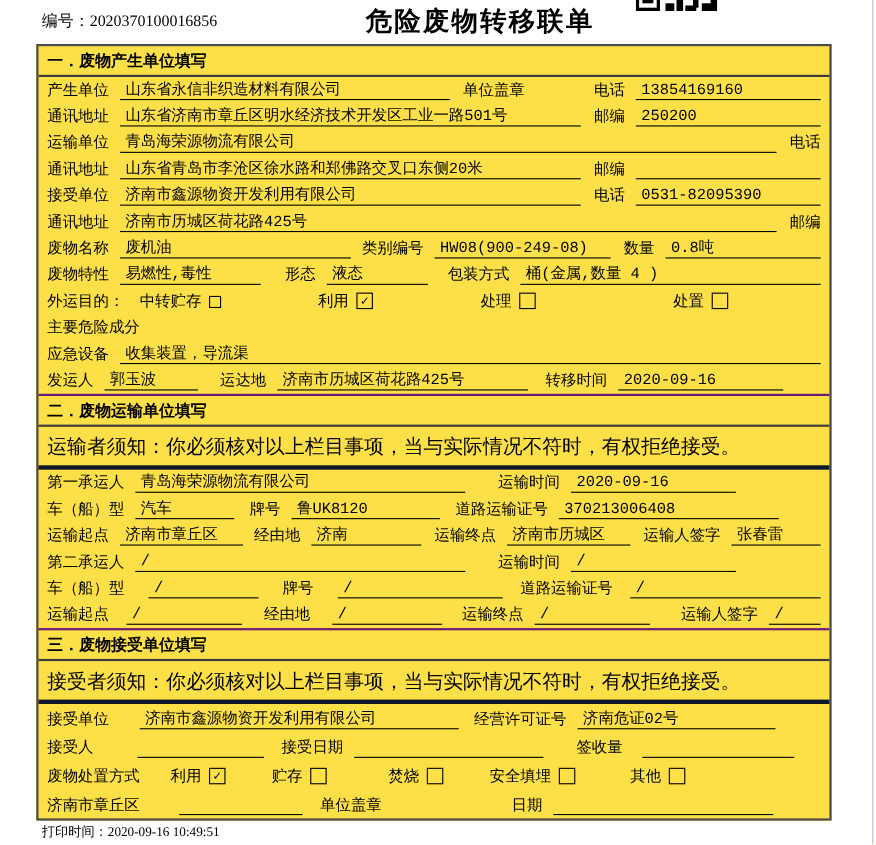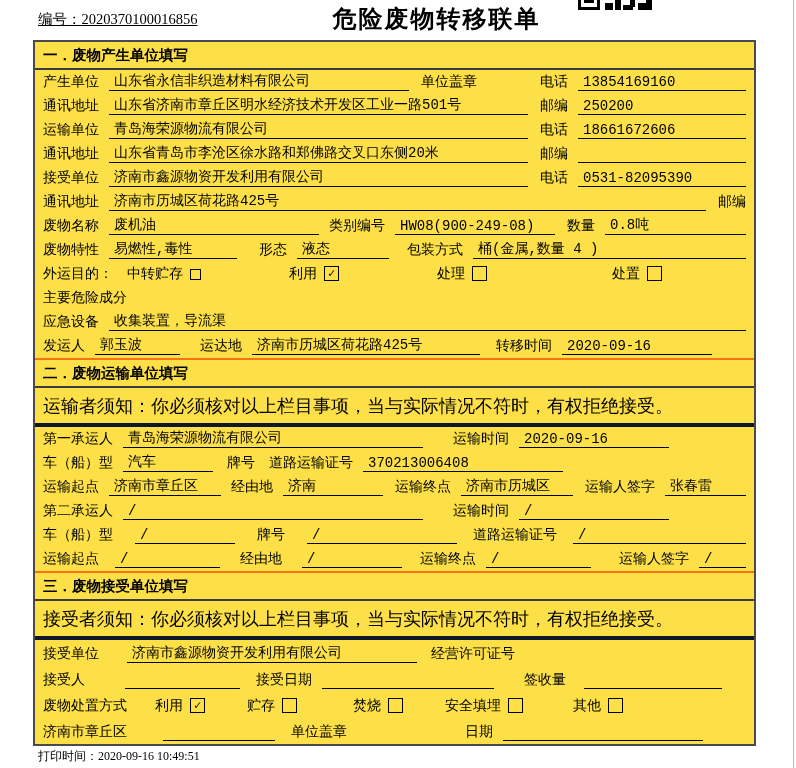--- a/index.html
+++ b/index.html
@@ -1,27 +1,27 @@
 <!DOCTYPE html>
 <html><head>
 <meta charset="utf-8">
 <style>
   html,body{margin:0;padding:0;background:#fff;}
   .page{
     position:relative;width:796px;height:768px;background:#ffffff;overflow:hidden;
     font-family:"Liberation Serif","DejaVu Serif",serif;color:#000;
   }
   .edge-line{position:absolute;top:0;right:2px;width:1px;height:100%;background:#b9b9b9;}
-  .doc-no{position:absolute;left:38px;top:10px;font-size:14.5px;white-space:nowrap;text-decoration:underline;}
+  .doc-no{position:absolute;left:38px;top:10px;font-size:14.5px;white-space:nowrap;}
   .doc-title{position:absolute;left:33px;top:3px;width:723px;text-align:center;padding-left:84px;
     font-size:24px;font-weight:bold;letter-spacing:2px;box-sizing:border-box;}
   .qr{position:absolute;left:578px;top:0;width:74px;height:10px;}
   .tbl{position:absolute;left:33px;top:40px;width:723px;border:2px solid #4a4a4a;box-sizing:border-box;background:#fde047;font-family:Liberation Mono, monospace;}
   .sec-title{font-weight:bold;font-size:14.5px;padding:4px 8px 3px 8px;border-bottom:2px solid #3c3c3c;}
-  .sec-title.mid{border-top:2px solid #f97316;}
+  .sec-title.mid{border-top:2px solid #701a75;}
   .notice{font-size:18px;padding:6px 8px 5px 8px;border-bottom:4px solid #0f172a;}
   .row{display:flex;align-items:flex-end;height:24px;padding:0 8px 3px 8px;font-size:14px;box-sizing:border-box;}
   .row.h26{height:26px;}
   .lbl{white-space:nowrap;flex:0 0 auto;}
   .fld{border-bottom:1px solid #000;padding:0 5px;white-space:nowrap;min-height:17px;box-sizing:border-box;margin-left:10px;}
   .grow{flex:1 1 auto;}
   .ctr{text-align:left;}
   .sp{flex:0 0 auto;}
   .cb{display:inline-flex;align-items:center;justify-content:center;flex:0 0 auto;
       width:13px;height:13px;border:1.5px solid #000;margin-left:7px;margin-bottom:2px;
@@ -66,21 +66,20 @@
       <span class="lbl">通讯地址</span>
       <span class="fld grow">山东省济南市章丘区明水经济技术开发区工业一路501号</span>
       <span class="lbl" style="margin-left:12px;">邮编</span>
       <span class="fld" style="width:168px;">250200</span>
     </div>
 
     <div class="row">
       <span class="lbl">运输单位</span>
       <span class="fld grow">青岛海荣源物流有限公司</span>
       <span class="lbl" style="margin-left:12px;">电话</span>
-      <span class="fld" style="width:168px;">18661672606</span>
     </div>
 
     <div class="row">
       <span class="lbl">通讯地址</span>
       <span class="fld grow">山东省青岛市李沧区徐水路和郑佛路交叉口东侧20米</span>
       <span class="lbl" style="margin-left:12px;">邮编</span>
       <span class="fld" style="width:168px;"></span>
     </div>
 
     <div class="row">
@@ -154,20 +153,21 @@
       <span class="fld" style="width:300px;">青岛海荣源物流有限公司</span>
       <span class="lbl" style="margin-left:30px;">运输时间</span>
       <span class="fld" style="width:150px;">2020-09-16</span>
       <span class="sp grow"></span>
     </div>
 
     <div class="row">
       <span class="lbl">车（船）型</span>
       <span class="fld" style="width:90px;">汽车</span>
       <span class="lbl" style="margin-left:14px;">牌号</span>
+      <span class="fld" style="width:135px;">鲁UK8120</span>
       <span class="lbl" style="margin-left:14px;">道路运输证号</span>
       <span class="fld" style="width:200px;">370213006408</span>
       <span class="sp grow"></span>
     </div>
 
     <div class="row">
       <span class="lbl">运输起点</span>
       <span class="fld" style="width:112px;">济南市章丘区</span>
       <span class="lbl" style="margin-left:10px;">经由地</span>
       <span class="fld" style="width:100px;">济南</span>
@@ -205,20 +205,21 @@
       <span class="fld grow ctr">/</span>
     </div>
 
     <div class="sec-title mid">三．废物接受单位填写</div>
     <div class="notice">接受者须知：你必须核对以上栏目事项，当与实际情况不符时，有权拒绝接受。</div>
 
     <div class="row h26">
       <span class="lbl">接受单位</span>
       <span class="fld" style="width:290px;margin-left:28px;">济南市鑫源物资开发利用有限公司</span>
       <span class="lbl" style="margin-left:14px;">经营许可证号</span>
+      <span class="fld" style="width:180px;">济南危证02号</span>
       <span class="sp grow"></span>
     </div>
 
     <div class="row h26">
       <span class="lbl">接受人</span>
       <span class="fld" style="width:115px;margin-left:40px;"></span>
       <span class="lbl" style="margin-left:16px;">接受日期</span>
       <span class="fld" style="width:172px;"></span>
       <span class="lbl" style="margin-left:30px;">签收量</span>
       <span class="fld" style="width:138px;margin-left:18px;"></span>

